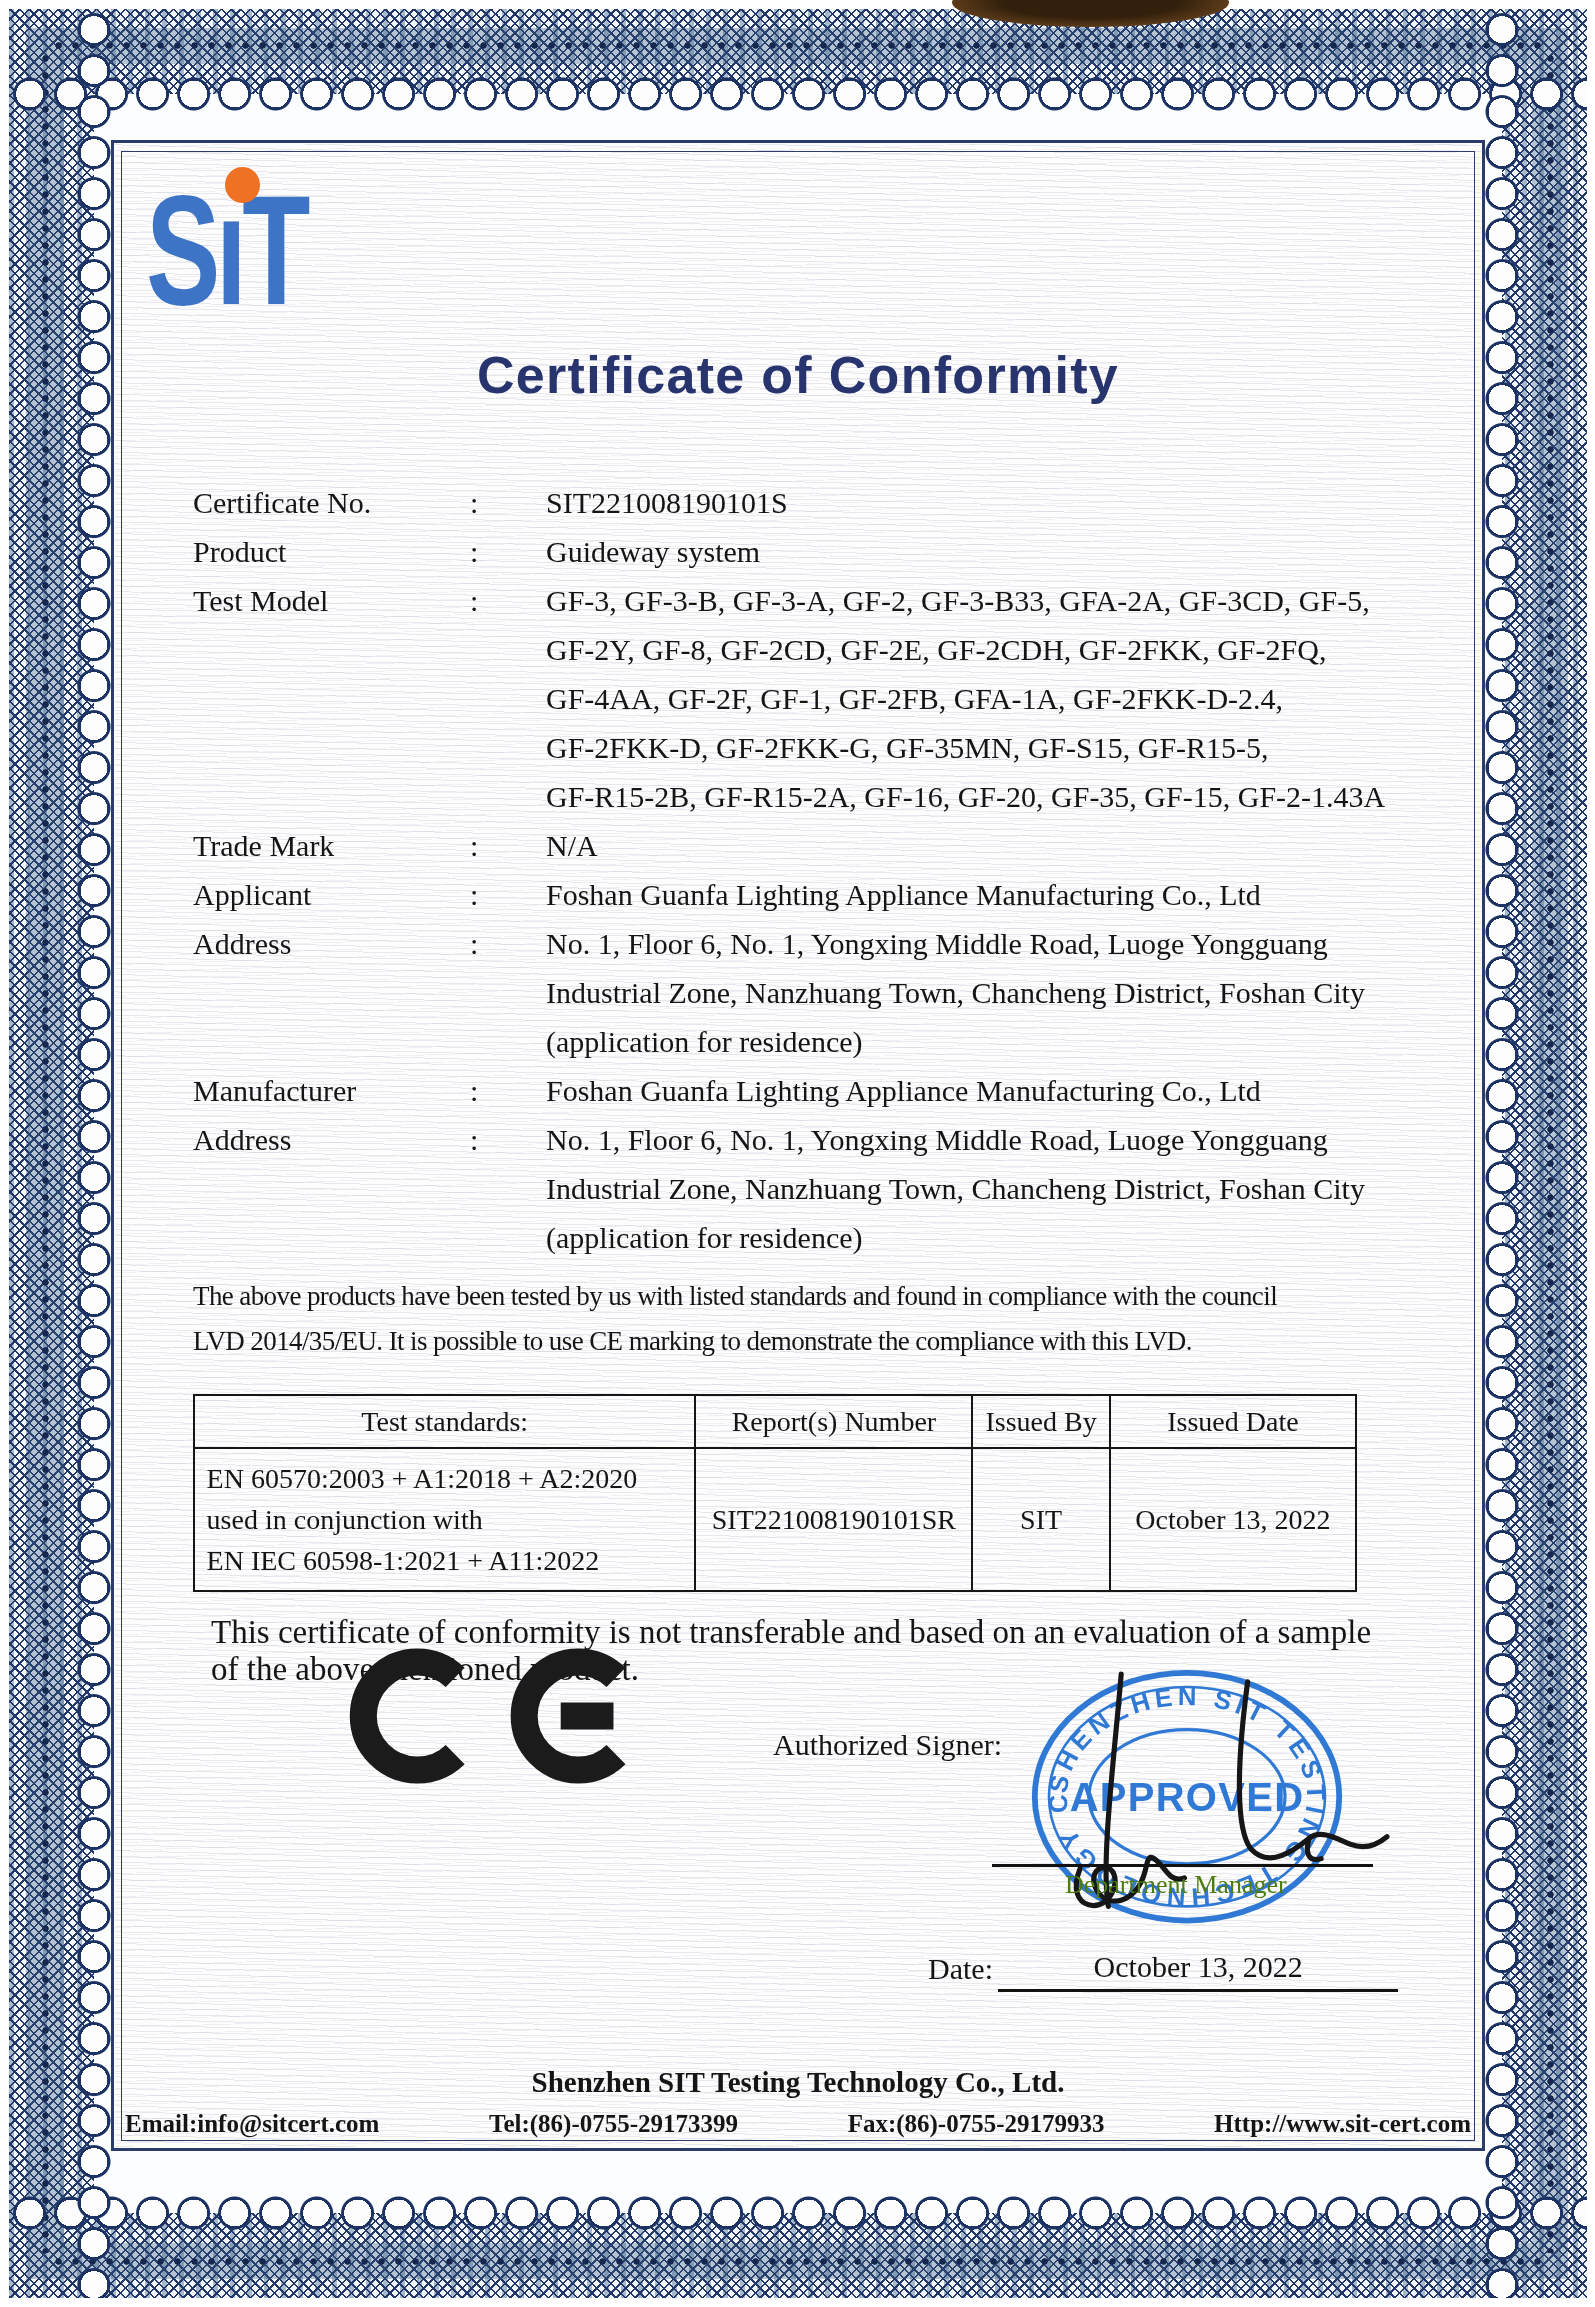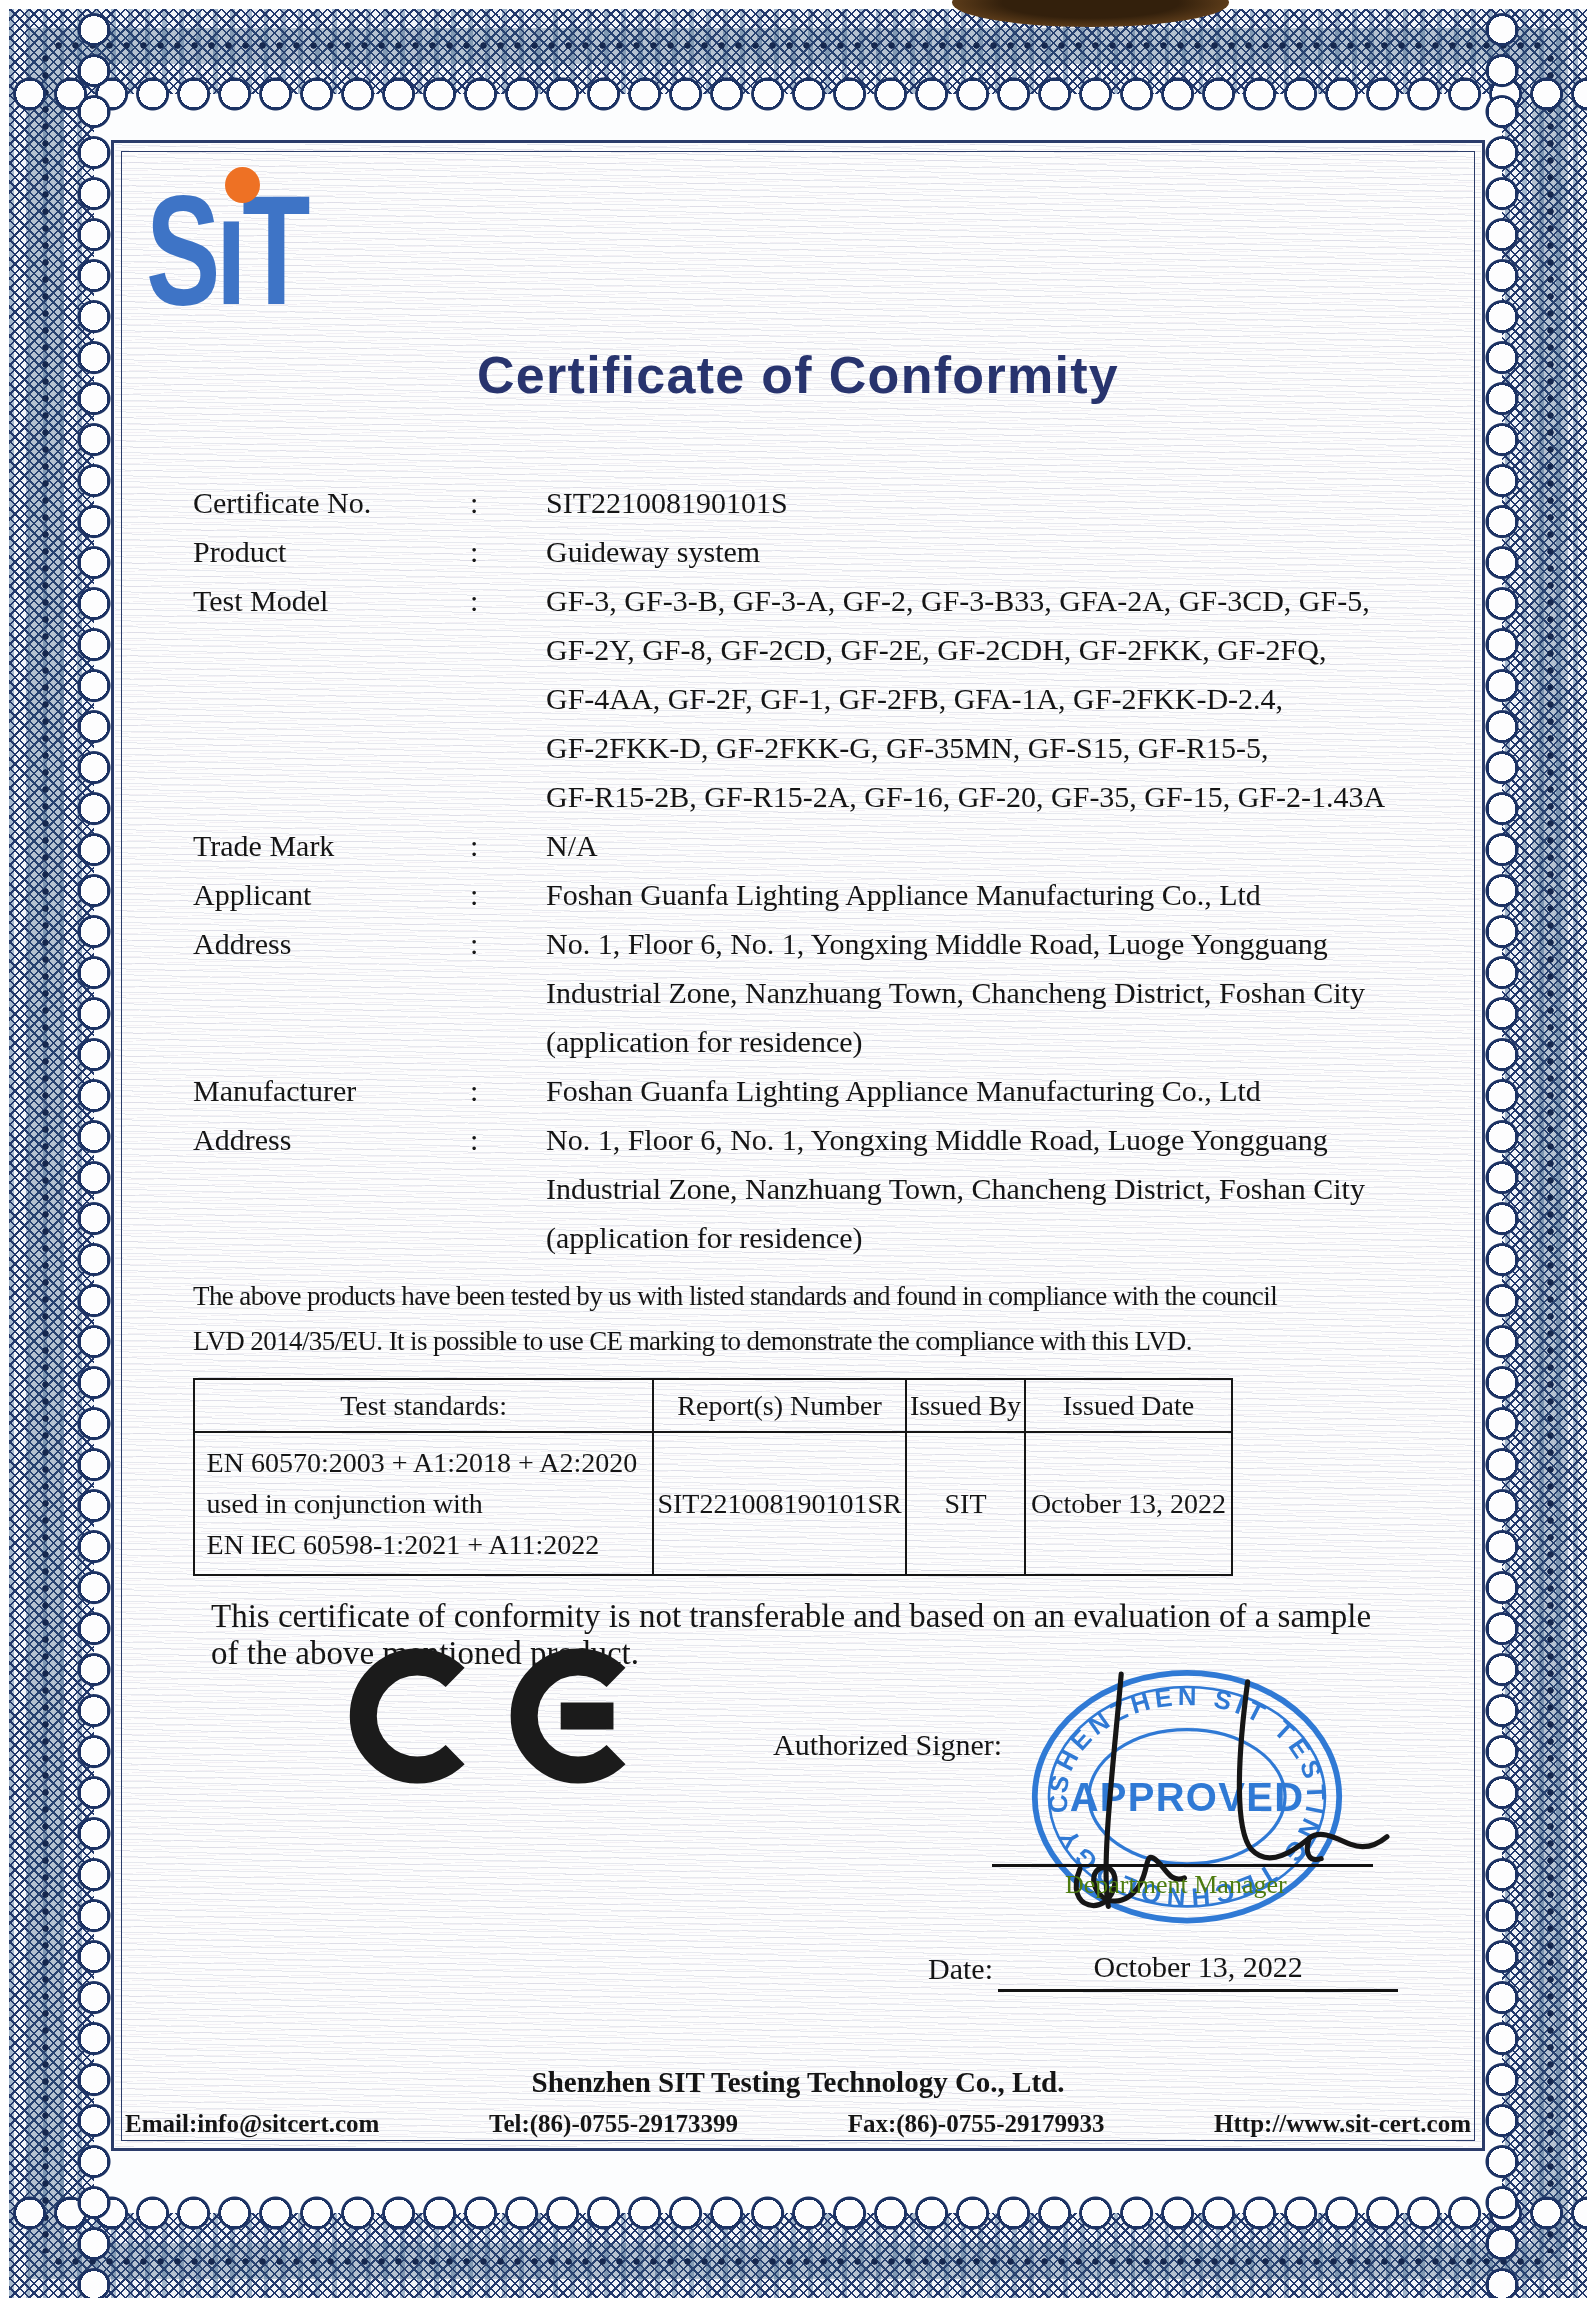--- a/index.html
+++ b/index.html
@@ -64,21 +64,21 @@
   
   .content{position:absolute;left:193px;top:478px;width:1224px;font-size:30px;line-height:49px;}
   .frow{display:flex;align-items:flex-start;}
   .flabel{width:277px;flex:none;}
   .fcolon{width:40px;flex:none;}
   .fvalue{flex:1;min-width:0;margin-left:36px;}
   .nowrap{white-space:nowrap;}
 
   .statement{margin-top:11.6px;font-size:27px;line-height:45px;letter-spacing:-0.6px;}
 
-  table.ctable{margin-top:14px;border-collapse:collapse;width:1040px;font-size:28px;}
+  table.ctable{margin-top:30px;border-collapse:collapse;width:1164px;font-size:28px;}
   table.ctable th,table.ctable td{border:2.6px solid #161616;}
   table.ctable th{font-weight:normal;text-align:center;height:48px;white-space:nowrap;}
   td.std{padding:9px 6.4px 9px 11.6px;line-height:41px;white-space:nowrap;}
   td.cc{text-align:center;white-space:nowrap;}
 
   .note{margin-top:22px;margin-left:18px;font-size:33px;line-height:37px;}
 
   .ce{position:absolute;left:325px;top:1642px;}
   .stamp{position:absolute;left:1018px;top:1656px;}
   .dept{position:absolute;left:1065px;top:1870px;font-size:26px;color:#4d7c0f;z-index:6;}

